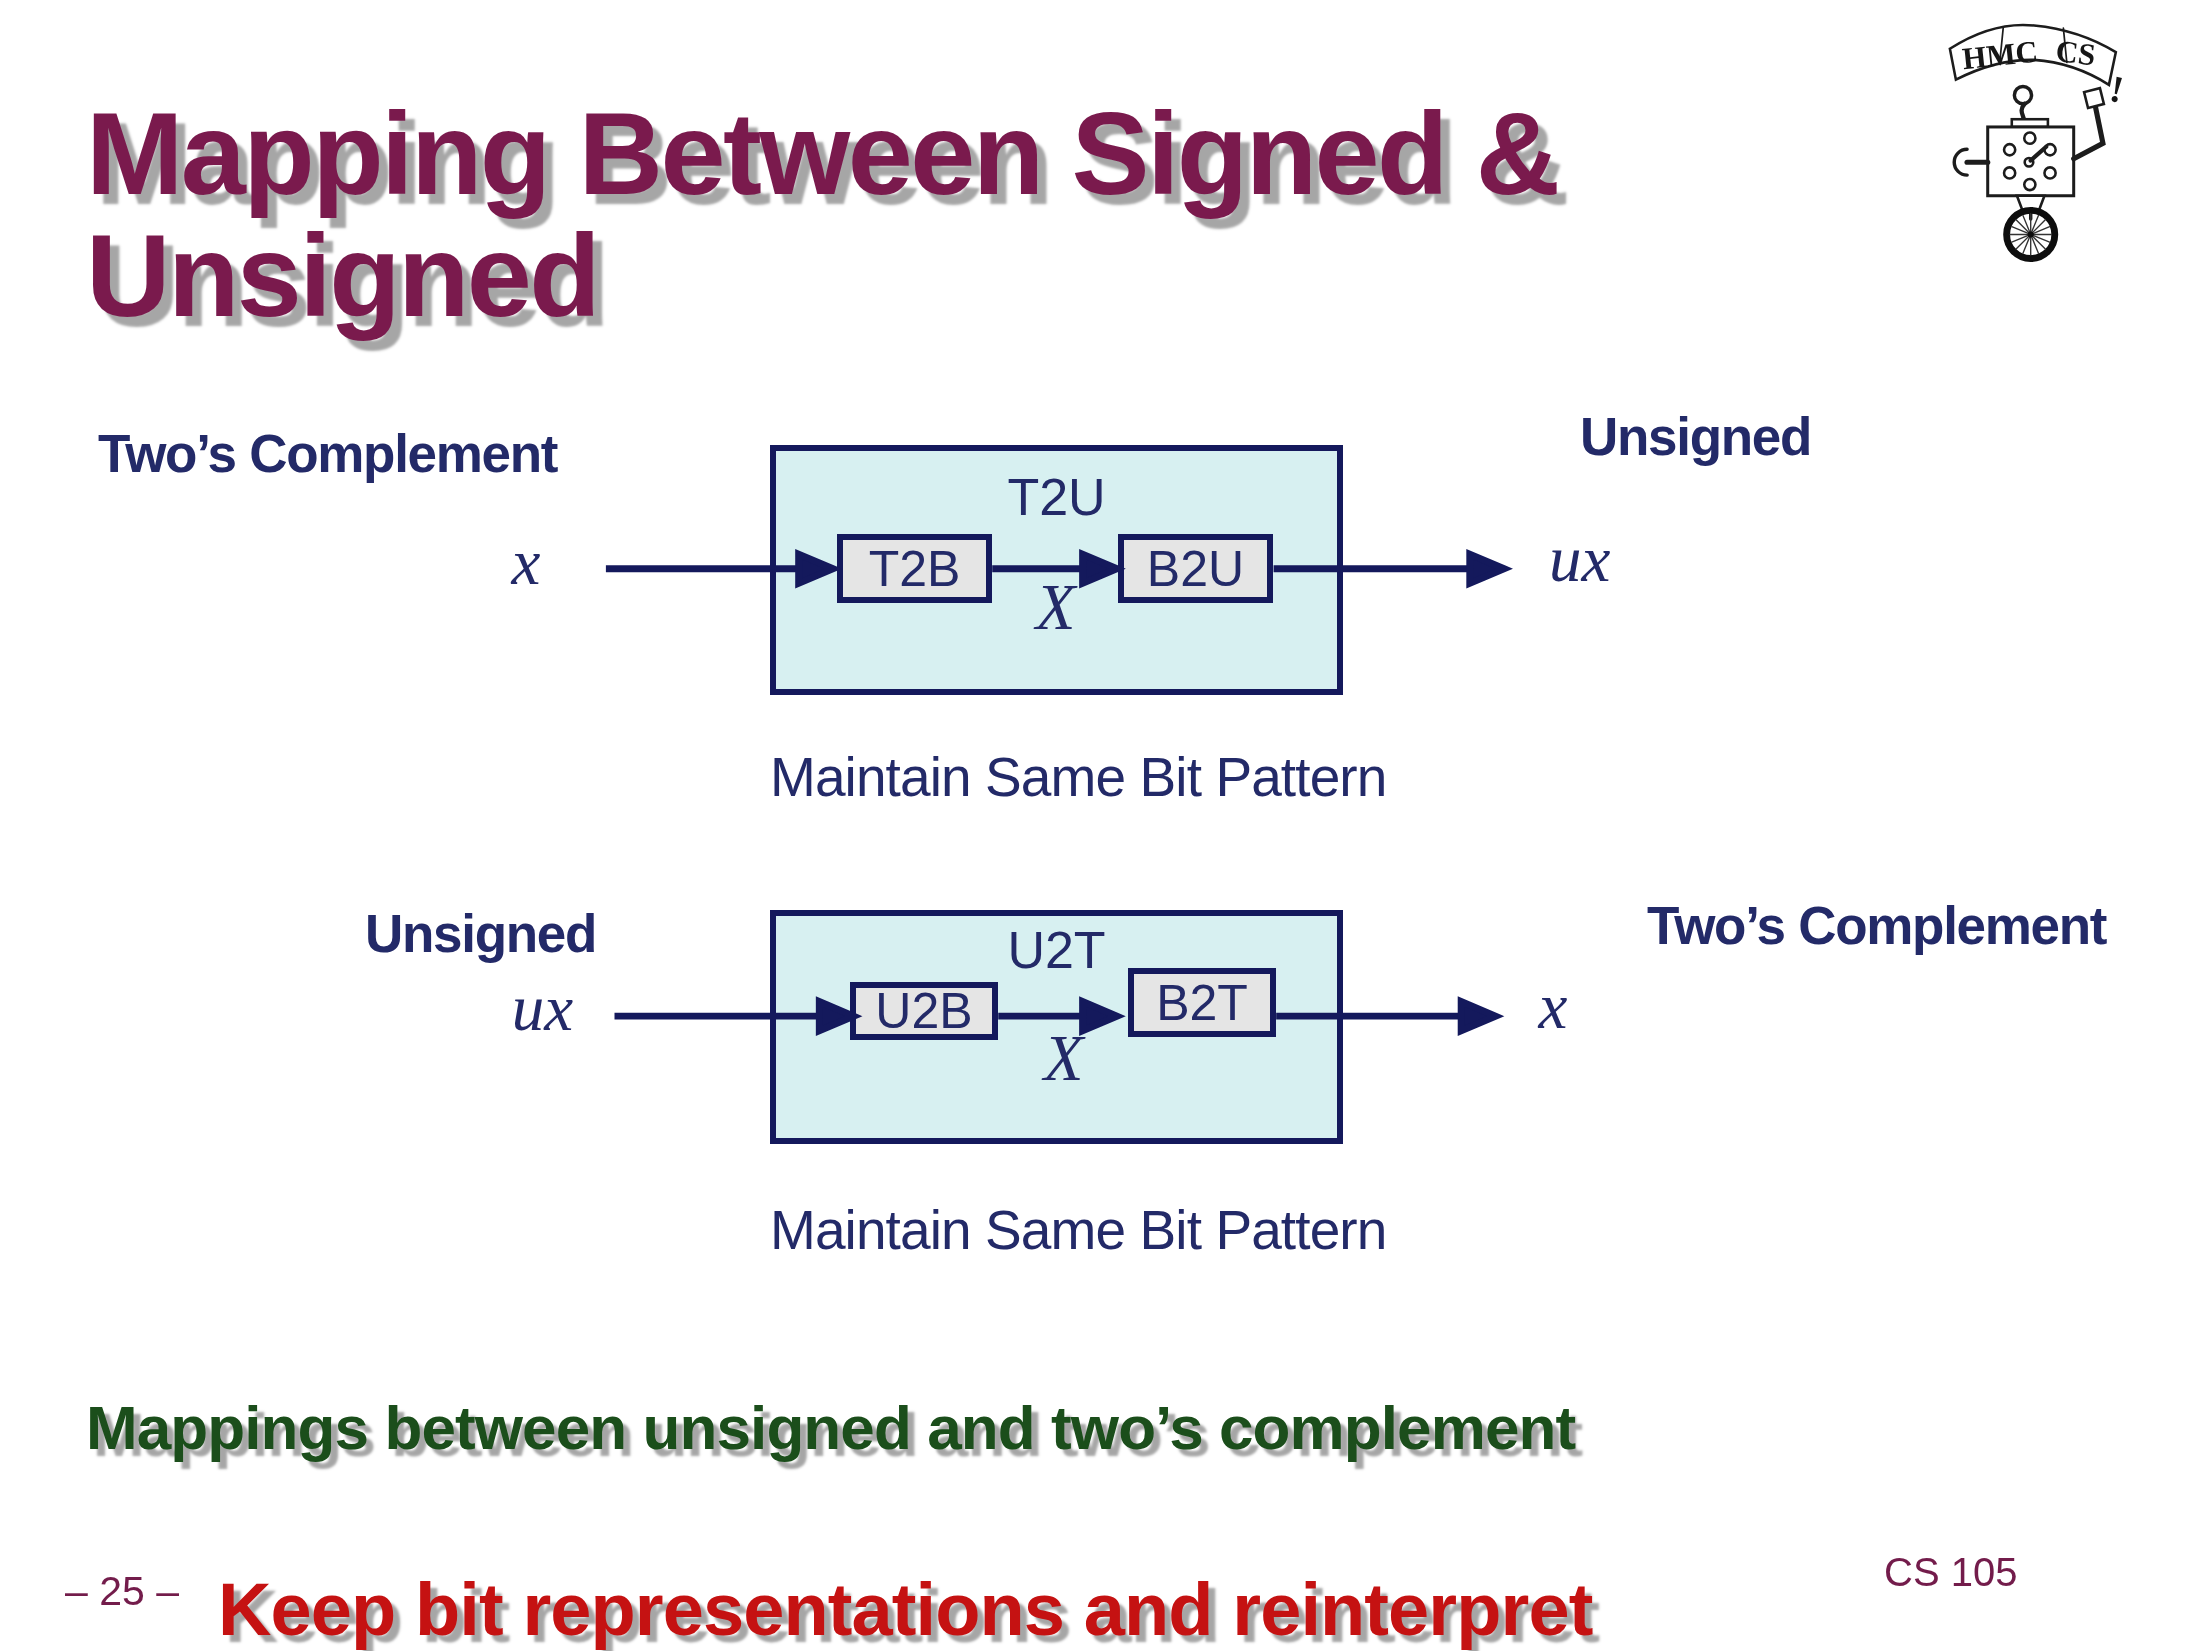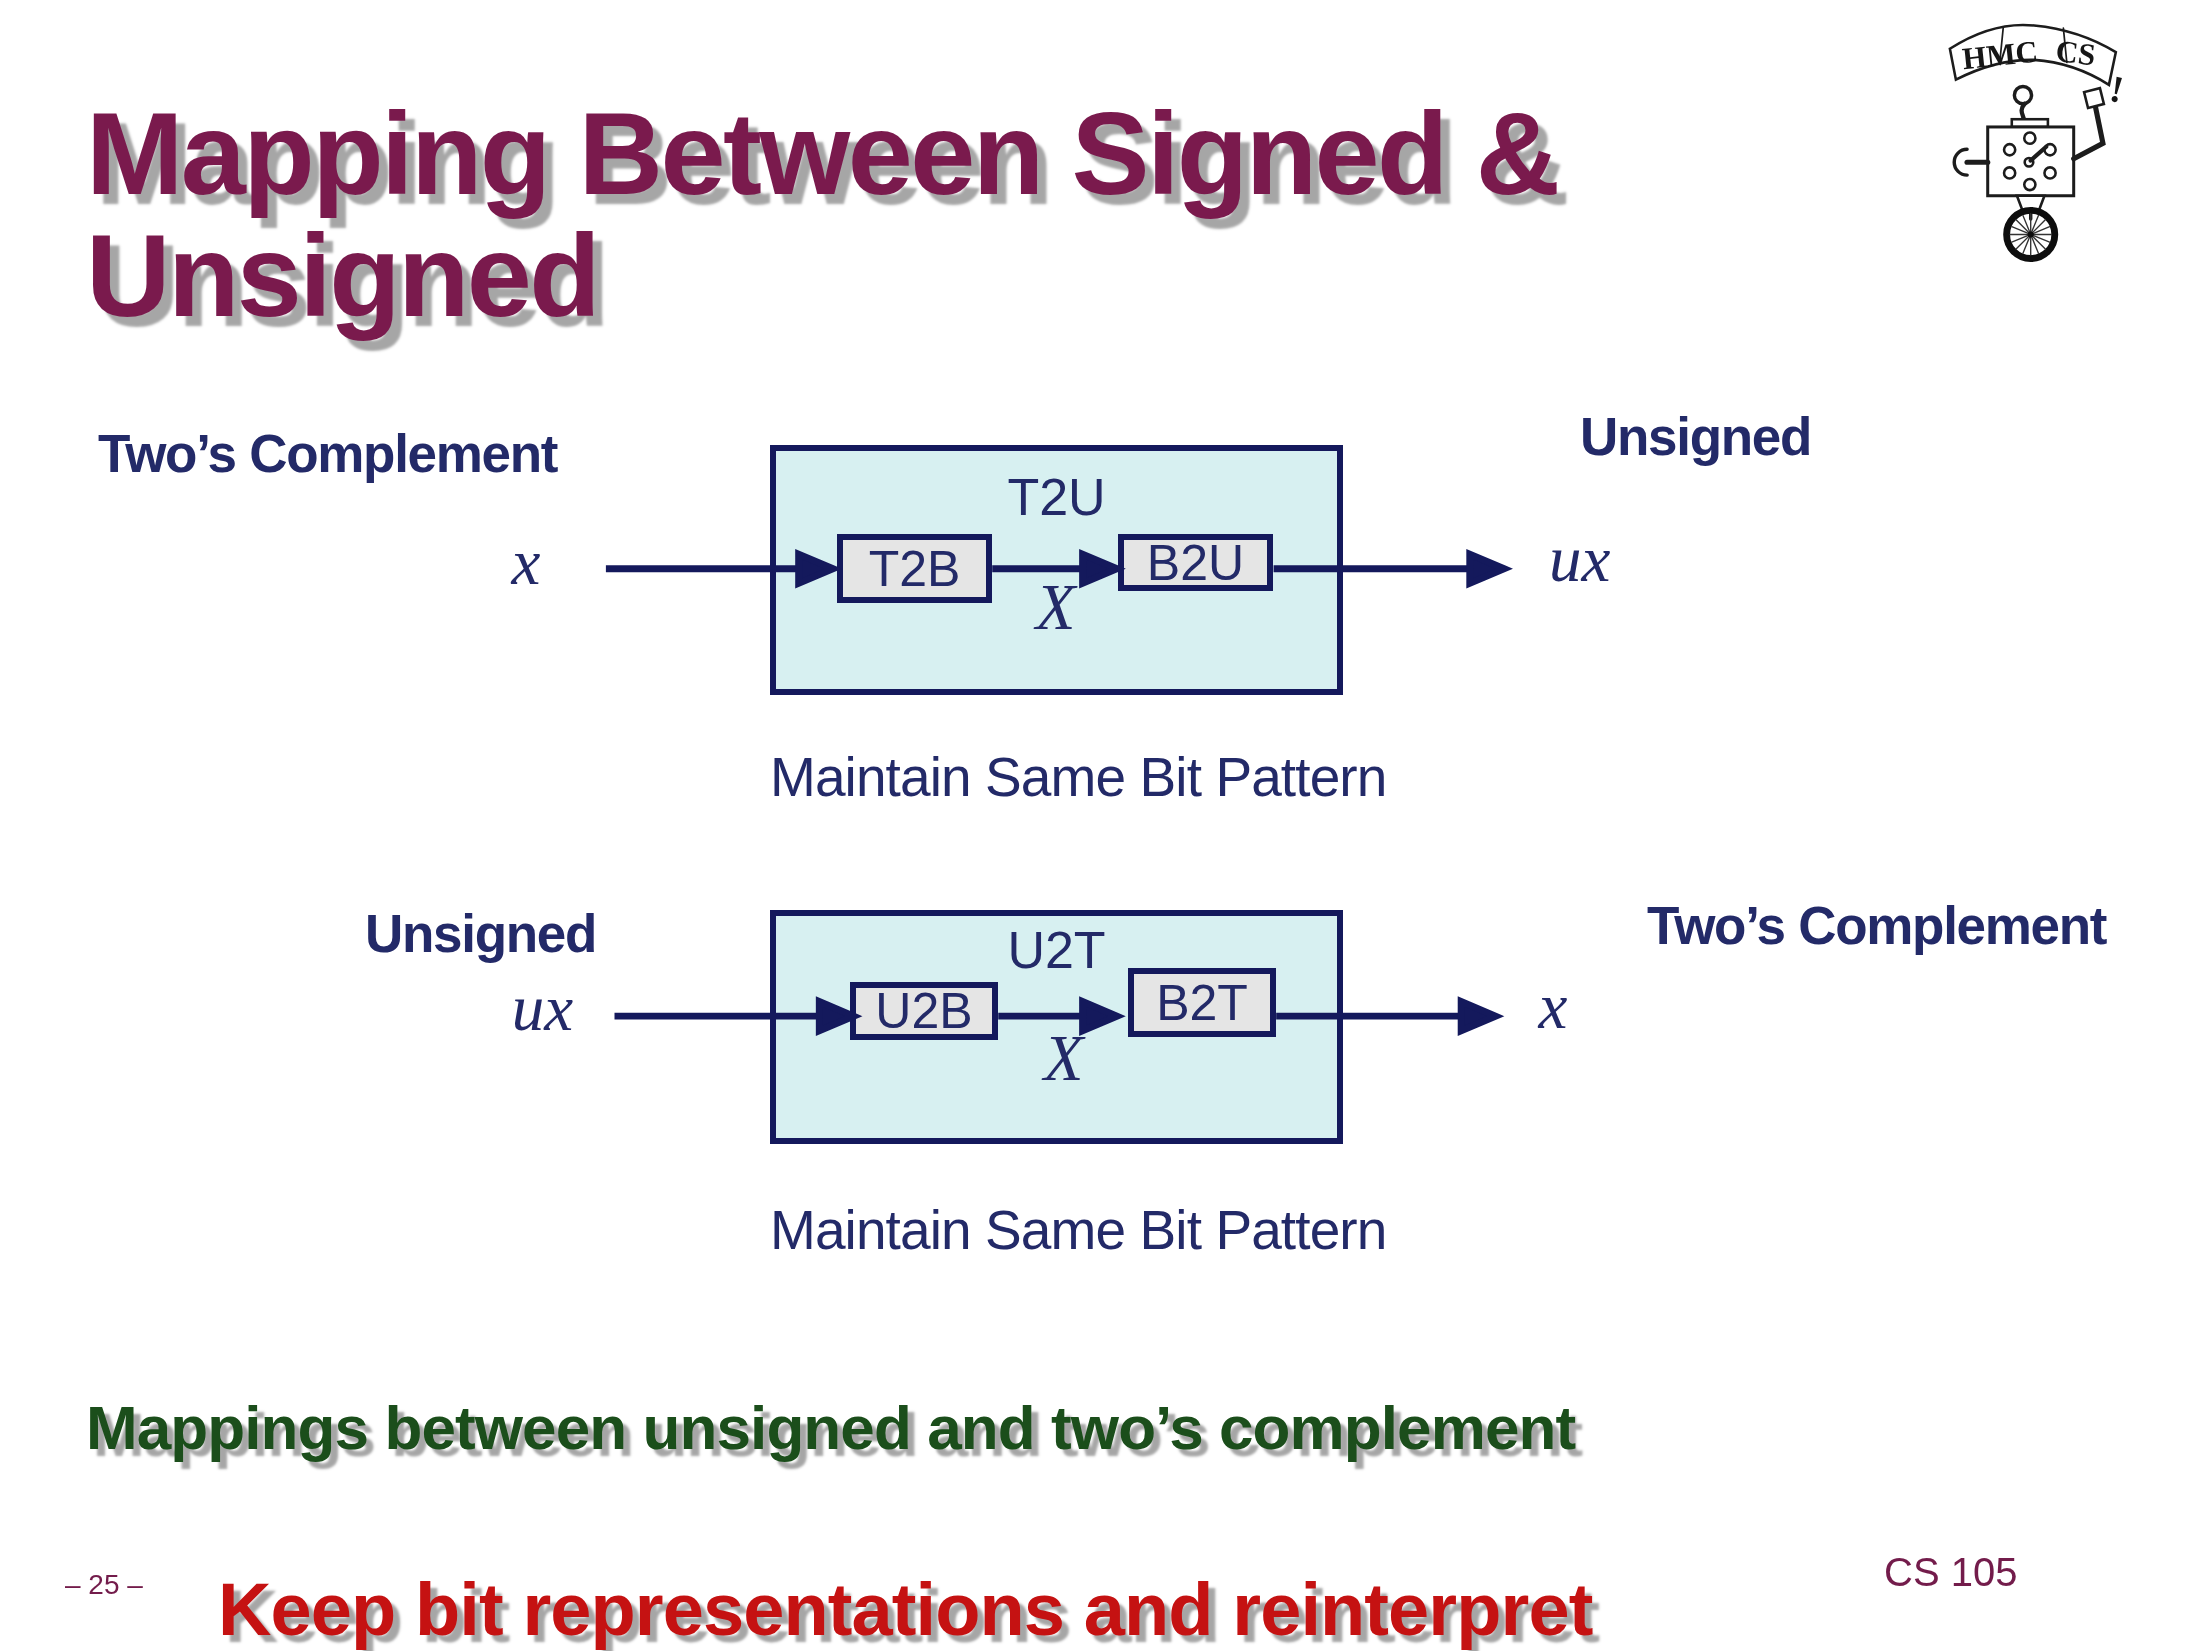--- a/index.html
+++ b/index.html
@@ -65,21 +65,21 @@
     position:absolute;font-size:62px;font-weight:bold;letter-spacing:-0.9px;
     color:var(--green);text-shadow:6.9px 6.9px 2.6px var(--shadow-gray);
     white-space:nowrap;line-height:1;
   }
   .note-red{
     position:absolute;font-size:74px;font-weight:bold;letter-spacing:-0.9px;
     color:var(--red);text-shadow:6.9px 6.9px 2.6px var(--shadow-gray);
     white-space:nowrap;line-height:1;
   }
   .page-num{
-    position:absolute;left:65px;top:1571px;font-size:28px;
+    position:absolute;left:65px;top:1571px;font-size:41px;
     color:var(--small-maroon);white-space:nowrap;line-height:1;
   }
   .course-id{
     position:absolute;left:1884px;top:1552px;font-size:40px;
     color:var(--small-maroon);white-space:nowrap;line-height:1;
   }
 
   .arrows{position:absolute;left:0;top:0;pointer-events:none;}
   .logo{position:absolute;left:1943px;top:13.8px;}
 </style>
@@ -148,21 +148,21 @@
 
   <div class="side-label" style="left:98px;top:425px">Two’s Complement</div>
   <div class="side-label" style="left:1580px;top:408px">Unsigned</div>
 
   <div class="bigbox" style="left:770px;top:445px;width:573px;height:250px"></div>
   <div class="bigbox-title" style="left:770px;top:471px;width:573px">T2U</div>
 
   <div class="innerbox" style="left:837px;top:534px;width:155px;height:69px">
     <span>T2B</span>
   </div>
-  <div class="innerbox" style="left:1118px;top:534px;width:155px;height:57px">
+  <div class="innerbox" style="left:1118px;top:534px;width:155px;height:69px">
     <span>B2U</span>
   </div>
 
   <div class="mathvar" style="left:496px;top:530px;width:60px">x</div>
   <div class="mathvar" style="left:1021px;top:575px;width:69px">X</div>
   <div class="mathvar" style="left:1549px;top:527px;width:95px;text-align:left">ux</div>
 
   <div class="caption" style="left:770px;top:750px;width:573px">Maintain Same Bit Pattern</div>
 
   <div class="side-label" style="left:365px;top:905px">Unsigned</div>

